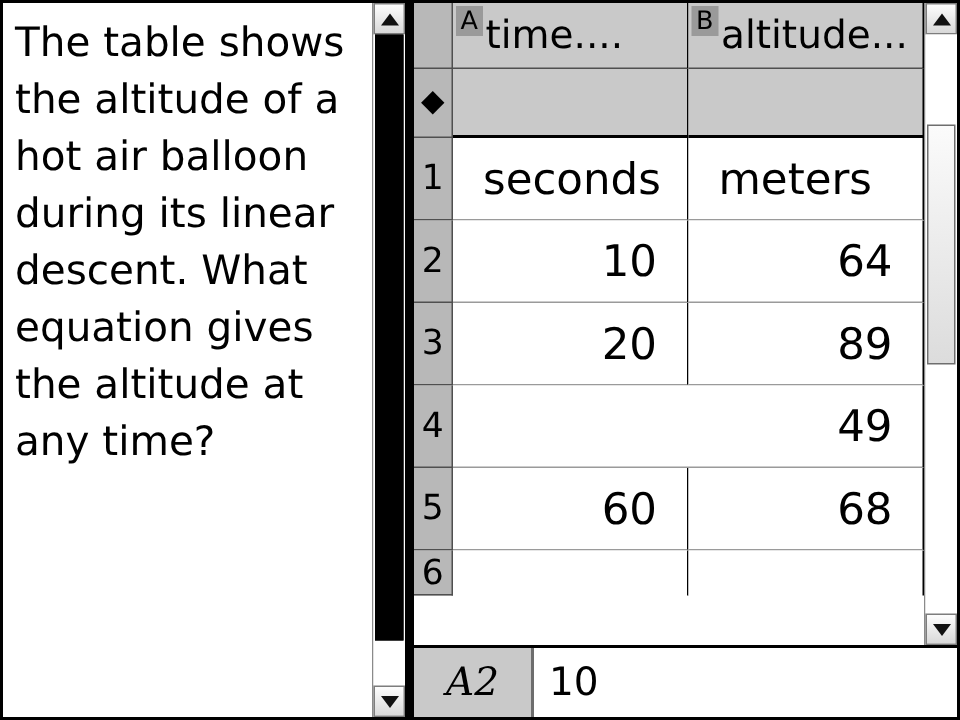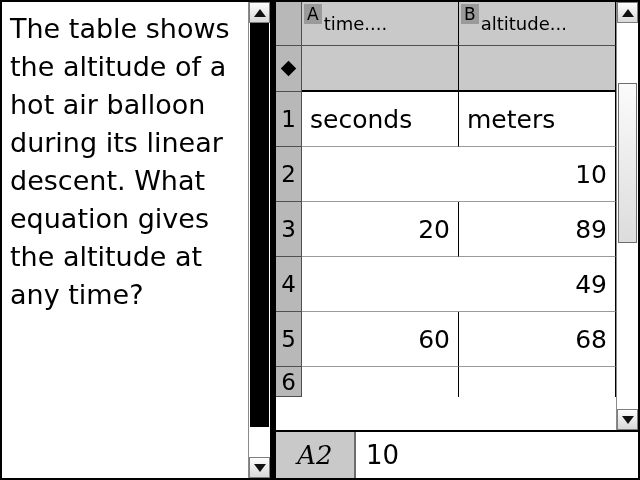--- a/index.html
+++ b/index.html
@@ -144,25 +144,25 @@
     display: flex;
     align-items: center;
     justify-content: center;
     font-family: "DejaVu Sans", sans-serif;
   }
   .cell {
     flex: 1 1 0;
     border-right: 1px solid #000000;
     border-bottom: 1px solid #9a9a9a;
     box-sizing: border-box;
-    font-size: 25px;
-    color: #000000;
-    display: flex;
-    align-items: center;
-    padding: 0 8px;
+    font-size: 29px;
+    color: #000000;
+    display: flex;
+    align-items: center;
+    padding: 0 20px;
     background: #ffffff;
     overflow: hidden;
     white-space: nowrap;
   }
   .cell.num { justify-content: flex-end; }
   .cell.txt { justify-content: flex-start; }
 
   
   .hdr-row { height: 44px; }
   .hdr-row .rowhdr {
@@ -186,21 +186,21 @@
     background: #9a9a9a;
     color: #000000;
     font-size: 17px;
     line-height: 20px;
     padding: 0 3px;
     margin-right: 2px;
     align-self: flex-start;
     margin-top: 2px;
   }
   .colname {
-    font-size: 18px;
+    font-size: 26px;
     color: #000000;
     overflow: hidden;
     white-space: nowrap;
   }
 
   
   .def-row { height: 46px; }
   .def-row .rowhdr {
     background: #b8b8b8;
     font-size: 18px;
@@ -325,20 +325,21 @@
 
       <div class="row data-row">
         <div class="rowhdr">1</div>
         <div class="cell txt">seconds</div>
         <div class="cell txt">meters</div>
       </div>
 
       <div class="row data-row">
         <div class="rowhdr">2</div>
         <div class="cell num">10</div>
+        <div class="cell num">64</div>
       </div>
 
       <div class="row data-row">
         <div class="rowhdr">3</div>
         <div class="cell num">20</div>
         <div class="cell num">89</div>
       </div>
 
       <div class="row data-row">
         <div class="rowhdr">4</div>

